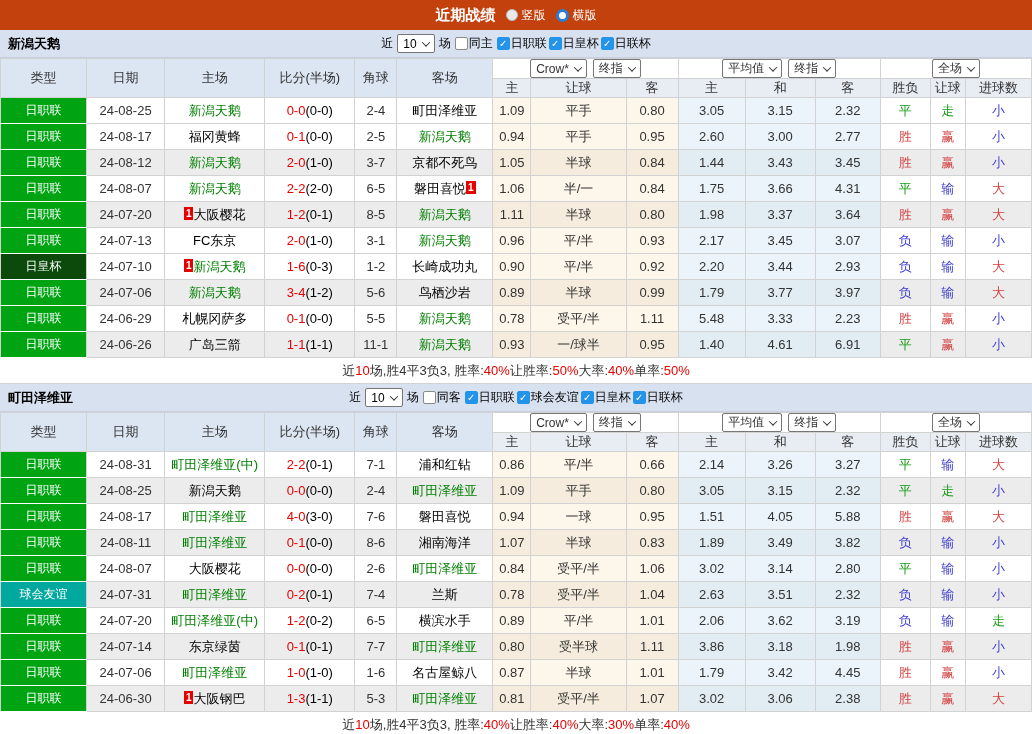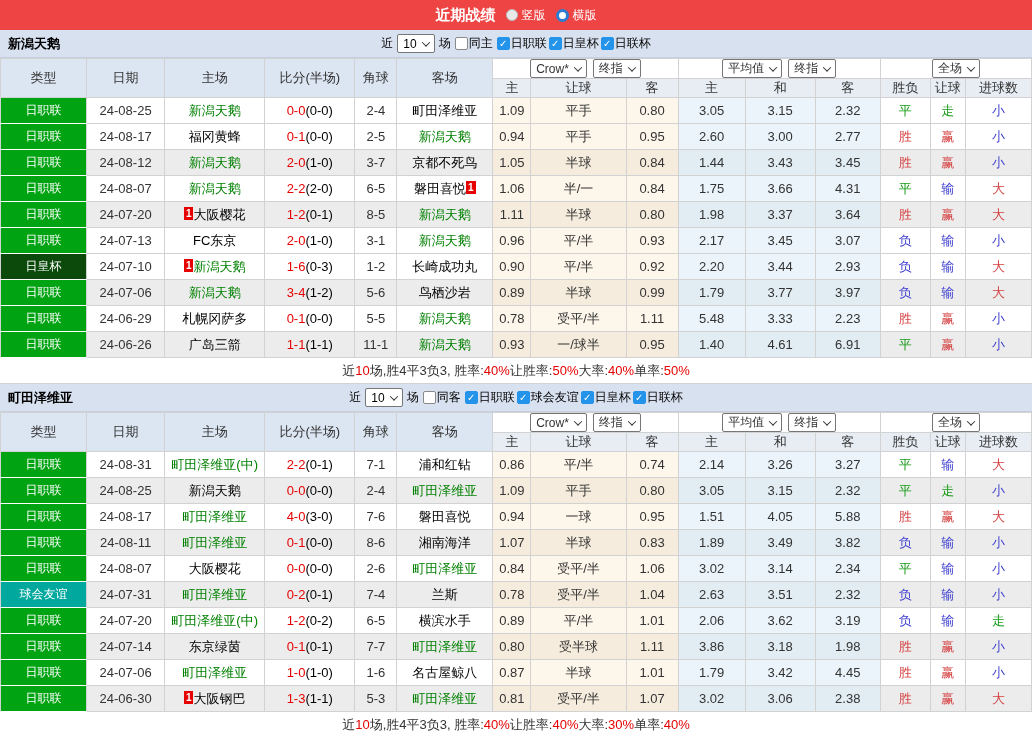--- a/index.html
+++ b/index.html
@@ -1,20 +1,20 @@
 <!DOCTYPE html>
 <html><head>
 <meta charset="utf-8">
 <style>
   * { margin:0; padding:0; box-sizing:border-box; }
   body { font-family:"Liberation Sans","DejaVu Sans",sans-serif; font-size:13px; color:#333; background:#fff; }
   .page { width:1032px; }
 
   
-  .topbar { height:30px; background:#ef4444; display:flex; align-items:center; justify-content:center; gap:10px; color:#fff; }
+  .topbar { height:30px; background:#c2410c; display:flex; align-items:center; justify-content:center; gap:10px; color:#fff; }
   .topbar .title { font-weight:bold; font-size:15px; }
   .radio-item { display:inline-flex; align-items:center; gap:4px; font-size:12px; cursor:pointer; }
   .radio { width:12px; height:12px; border-radius:50%; background:#e9e9e9; border:1px solid #bbb; display:inline-block; }
   .radio.sel { width:13px; height:13px; background:#fff; border:3px solid #2b7cd3; }
 
   
   .band { position:relative; height:28px; background:#d8e1ef; display:flex; align-items:center; justify-content:center; border-bottom:1px solid #c6cfde; }
   .team-name { position:absolute; left:8px; font-weight:bold; color:#000; font-size:13px; }
   .filter { display:flex; align-items:center; gap:4px; font-size:12px; color:#000; }
   .select { display:inline-flex; align-items:center; gap:6px; border:1px solid #767676; border-radius:2px; background:#fff; padding:0 5px; height:19px; font-size:12px; cursor:pointer; }
@@ -478,21 +478,21 @@
       <tbody>
   <tr>
     <td class="type-cell league">日职联</td>
     <td>24-08-31</td>
     <td><a class="team green">町田泽维亚(中)</a></td>
     <td><span class="score-ft">2-2</span><span class="score-ht">(0-1)</span></td>
     <td>7-1</td>
     <td><a class="team">浦和红钻</a></td>
     <td class="oddsc">0.86</td>
     <td class="oddsc">平/半</td>
-    <td class="oddsc">0.74</td>
+    <td class="oddsc">0.66</td>
     <td class="avgc">2.14</td>
     <td class="avgc">3.26</td>
     <td class="avgc">3.27</td>
     <td class="green">平</td>
     <td class="blue">输</td>
     <td class="red">大</td>
   </tr>
 
   <tr class="shaded">
     <td class="type-cell league">日职联</td>
@@ -553,21 +553,21 @@
     <td>24-08-07</td>
     <td><a class="team">大阪樱花</a></td>
     <td><span class="score-ft">0-0</span><span class="score-ht">(0-0)</span></td>
     <td>2-6</td>
     <td><a class="team green">町田泽维亚</a></td>
     <td class="oddsc">0.84</td>
     <td class="oddsc">受平/半</td>
     <td class="oddsc">1.06</td>
     <td class="avgc">3.02</td>
     <td class="avgc">3.14</td>
-    <td class="avgc">2.34</td>
+    <td class="avgc">2.80</td>
     <td class="green">平</td>
     <td class="blue">输</td>
     <td class="blue">小</td>
   </tr>
 
   <tr class="shaded">
     <td class="type-cell friendly">球会友谊</td>
     <td>24-07-31</td>
     <td><a class="team green">町田泽维亚</a></td>
     <td><span class="score-ft">0-2</span><span class="score-ht">(0-1)</span></td>

